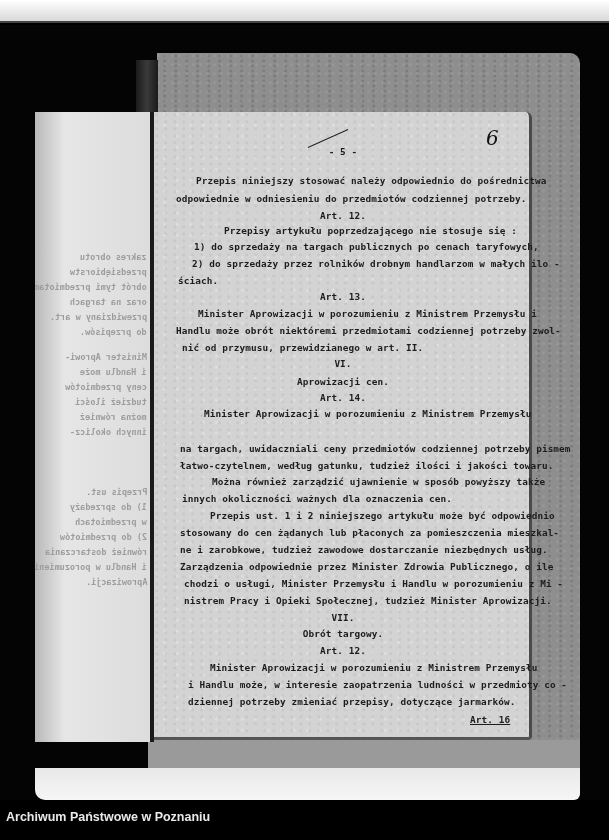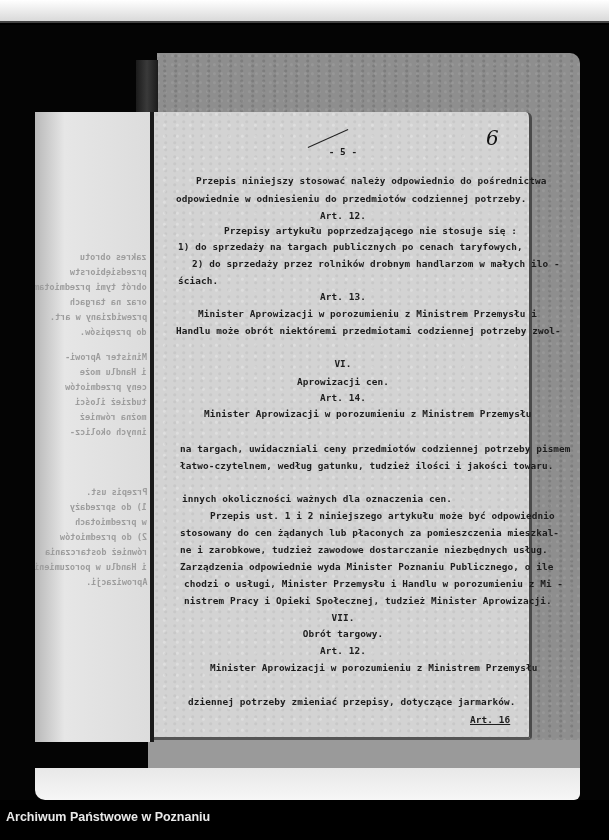--- a/index.html
+++ b/index.html
@@ -122,40 +122,43 @@
 
 <div class="page">
   <div class="line center" style="top:34px">- 5 -</div>
   <div class="strike"></div>
   <div class="page-num">6</div>
 
   <div class="line" style="left:42px; top:63px">Przepis niniejszy stosować należy odpowiednio do pośrednictwa</div>
   <div class="line" style="left:22px; top:81px">odpowiednie w odniesieniu do przedmiotów codziennej potrzeby.</div>
   <div class="line center" style="top:98px">Art. 12.</div>
   <div class="line" style="left:70px; top:113px">Przepisy artykułu poprzedzającego nie stosuje się :</div>
-  <div class="line" style="left:24px; top:129px">1) do sprzedaży na targach publicznych po cenach taryfowych,</div>
+  <div class="line" style="left:40px; top:129px">1) do sprzedaży na targach publicznych po cenach taryfowych,</div>
   <div class="line" style="left:38px; top:146px">2) do sprzedaży przez rolników drobnym handlarzom w małych ilo -</div>
   <div class="line" style="left:24px; top:163px">ściach.</div>
   <div class="line center" style="top:179px">Art. 13.</div>
   <div class="line" style="left:44px; top:196px">Minister Aprowizacji w porozumieniu z Ministrem Przemysłu i</div>
   <div class="line" style="left:22px; top:213px">Handlu może obrót niektóremi przedmiotami codziennej potrzeby zwol-</div>
+  <div class="line" style="left:28px; top:230px">nić od przymusu, przewidzianego w art. II.</div>
   <div class="line center" style="top:246px">VI.</div>
   <div class="line center" style="top:264px">Aprowizacji cen.</div>
   <div class="line center" style="top:280px">Art. 14.</div>
   <div class="line" style="left:50px; top:296px">Minister Aprowizacji w porozumieniu z Ministrem Przemysłu</div>
   <div class="line" style="left:26px; top:331px">na targach, uwidaczniali ceny przedmiotów codziennej potrzeby pismem</div>
   <div class="line" style="left:26px; top:348px">łatwo-czytelnem, według gatunku, tudzież ilości i jakości towaru.</div>
+  <div class="line" style="left:58px; top:364px">Można również zarządzić ujawnienie w sposób powyższy także</div>
   <div class="line" style="left:28px; top:381px">innych okoliczności ważnych dla oznaczenia cen.</div>
   <div class="line" style="left:56px; top:398px">Przepis ust. 1 i 2 niniejszego artykułu może być odpowiednio</div>
   <div class="line" style="left:26px; top:415px">stosowany do cen żądanych lub płaconych za pomieszczenia mieszkal-</div>
   <div class="line" style="left:26px; top:432px">ne i zarobkowe, tudzież zawodowe dostarczanie niezbędnych usług.</div>
-  <div class="line" style="left:26px; top:449px">Zarządzenia odpowiednie wyda Minister Poznaniu Publicznego, o ile</div>
+  <div class="line" style="left:26px; top:449px">Zarządzenia odpowiednie przez Minister Zdrowia Publicznego, o ile</div>
   <div class="line" style="left:30px; top:466px">chodzi o usługi, Minister Przemysłu i Handlu w porozumieniu z Mi -</div>
   <div class="line" style="left:30px; top:483px">nistrem Pracy i Opieki Społecznej, tudzież Minister Aprowizacji.</div>
   <div class="line center" style="top:500px">VII.</div>
   <div class="line center" style="top:516px">Obrót targowy.</div>
   <div class="line center" style="top:533px">Art. 12.</div>
   <div class="line" style="left:56px; top:550px">Minister Aprowizacji w porozumieniu z Ministrem Przemysłu</div>
+  <div class="line" style="left:34px; top:567px">i Handlu może, w interesie zaopatrzenia ludności w przedmioty co -</div>
   <div class="line" style="left:34px; top:584px">dziennej potrzeby zmieniać przepisy, dotyczące jarmarków.</div>
   <div class="line underline" style="left:316px; top:602px">Art. 16</div>
 </div>
 
 <div class="footer">Archiwum Państwowe w Poznaniu</div>
 
 </body></html>

